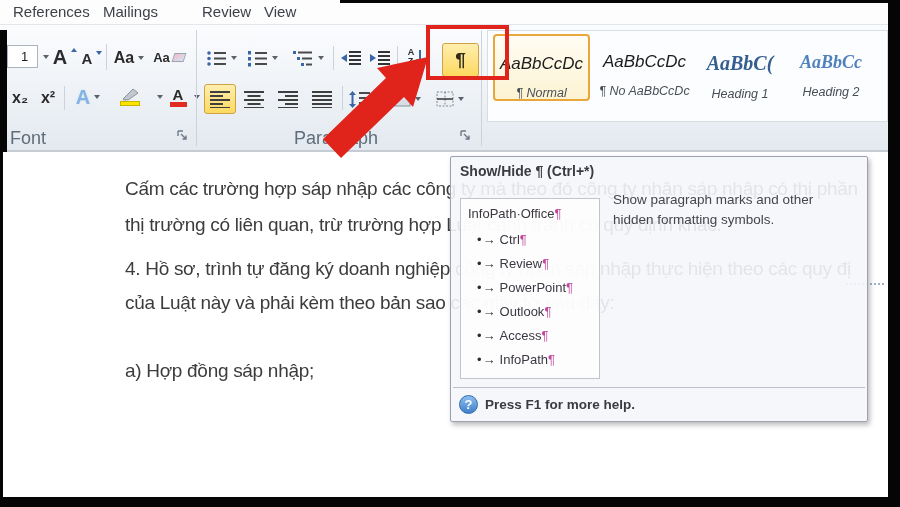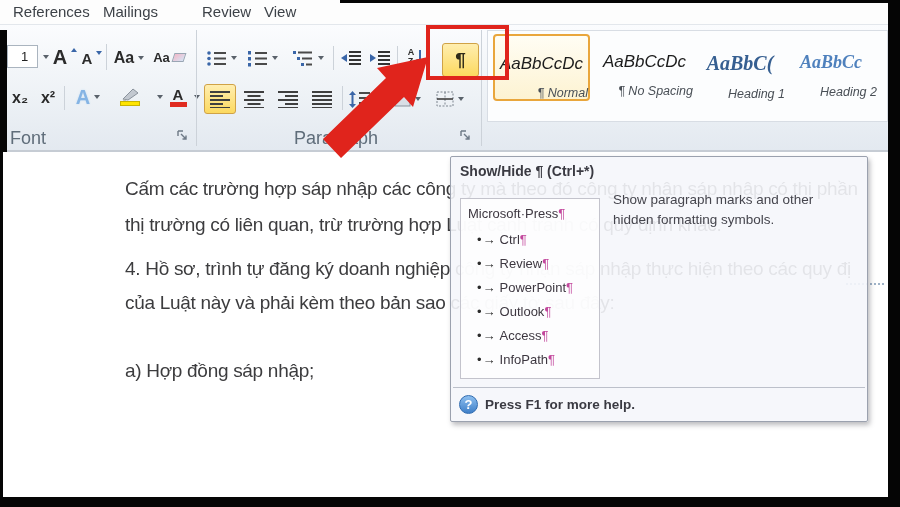--- a/index.html
+++ b/index.html
@@ -23,21 +23,21 @@
   .caret.blue-up { border-top:none; border-bottom:4px solid #3a66a8; }
   .caret.blue-dn { border-top:4px solid #3a66a8; }
   .activebtn { background:linear-gradient(#ffeeb0,#fcd95f); border:1px solid #d0a246; border-radius:3px; }
   .launcher { position:absolute; width:13px; height:13px; z-index:3; }
   .glyph { color:#2b2b2b; }
   
   .styles-panel { position:absolute; left:487px; top:30px; width:401px; height:92px;
      background:#fcfdfe; border:1px solid #d8dde4; z-index:3; }
   .style-item { position:absolute; top:3px; height:67px; text-align:center; cursor:default;font-style:italic; }
   .style-item .prev { display:block; margin-top:18px; font-size:17px; color:#1c1c1c; white-space:nowrap; }
-  .style-item .lab  { display:block; margin-top:12px; font-size:12.5px; color:#494f56;text-align:right; }
+  .style-item .lab  { display:block; margin-top:12px; font-size:12.5px; color:#494f56; }
   .style-item.sel { border:2px solid #e9a63c; border-radius:4px; background:linear-gradient(#fffdf4,#fdf3d2); }
   .style-item .prev.h1 { font-family:"Liberation Serif", serif; font-weight:bold; color:#365f91; font-size:20px; }
   .style-item .prev.h2 { font-family:"Liberation Serif", serif; font-weight:bold; color:#4f81bd; font-size:18px; }
   
   .document { position:absolute; left:0; top:152px; width:900px; height:345px; background:#ffffff; z-index:1; }
   .docline { position:absolute; left:125px; white-space:nowrap; font-size:19px; letter-spacing:-0.3px; color:#3c3c3e; }
   .spell { position:absolute; height:0; border-bottom:2px dotted #9fb3c8; z-index:1; }
   
   .red-box { position:absolute; left:426px; top:25px; width:83px; height:55px; border:4px solid #e0241c; z-index:22; }
   .arrow-svg { position:absolute; left:315px; top:50px; z-index:23; }
@@ -280,21 +280,21 @@
 
   <div class="vsep" style="left:481px; top:30px; height:116px;"></div>
 
   <div class="styles-panel">
     <div class="style-item sel" style="left:5px; width:97px;">
       <span class="prev">AaBbCcDc</span>
       <span class="lab">¶ Normal</span>
     </div>
     <div class="style-item" style="left:108px; width:97px;">
       <span class="prev">AaBbCcDc</span>
-      <span class="lab">¶ No Spacing</span>
+      <span class="lab">¶ No AaBbCcDc</span>
     </div>
     <div class="style-item" style="left:207px; width:90px;">
       <span class="prev h1">AaBbC(</span>
       <span class="lab">Heading 1</span>
     </div>
     <div class="style-item" style="left:297px; width:92px;">
       <span class="prev h2">AaBbCc</span>
       <span class="lab">Heading 2</span>
     </div>
   </div>
@@ -309,21 +309,21 @@
   </div>
 
   <div class="tooltip">
     <div class="tt-title">Show/Hide ¶ (Ctrl+*)</div>
     <div class="tt-desc">
       <span>Show paragraph marks and other</span><br>
       <span>hidden formatting symbols.</span>
     </div>
     <div class="tt-preview">
       <div class="tt-prev-header">
-        <span>Microsoft·Press</span><span class="pil">¶</span>
+        <span>InfoPath·Office</span><span class="pil">¶</span>
       </div>
       <div class="tt-item" style="top:33px;"><span class="pfx">•→</span><span>Ctrl</span><span class="pil">¶</span></div>
       <div class="tt-item" style="top:57px;"><span class="pfx">•→</span><span>Review</span><span class="pil">¶</span></div>
       <div class="tt-item" style="top:81px;"><span class="pfx">•→</span><span>PowerPoint</span><span class="pil">¶</span></div>
       <div class="tt-item" style="top:105px;"><span class="pfx">•→</span><span>Outlook</span><span class="pil">¶</span></div>
       <div class="tt-item" style="top:129px;"><span class="pfx">•→</span><span>Access</span><span class="pil">¶</span></div>
       <div class="tt-item" style="top:153px;"><span class="pfx">•→</span><span>InfoPath</span><span class="pil">¶</span></div>
     </div>
     <div class="tt-sep"></div>
     <div class="tt-help-icon">?</div>

